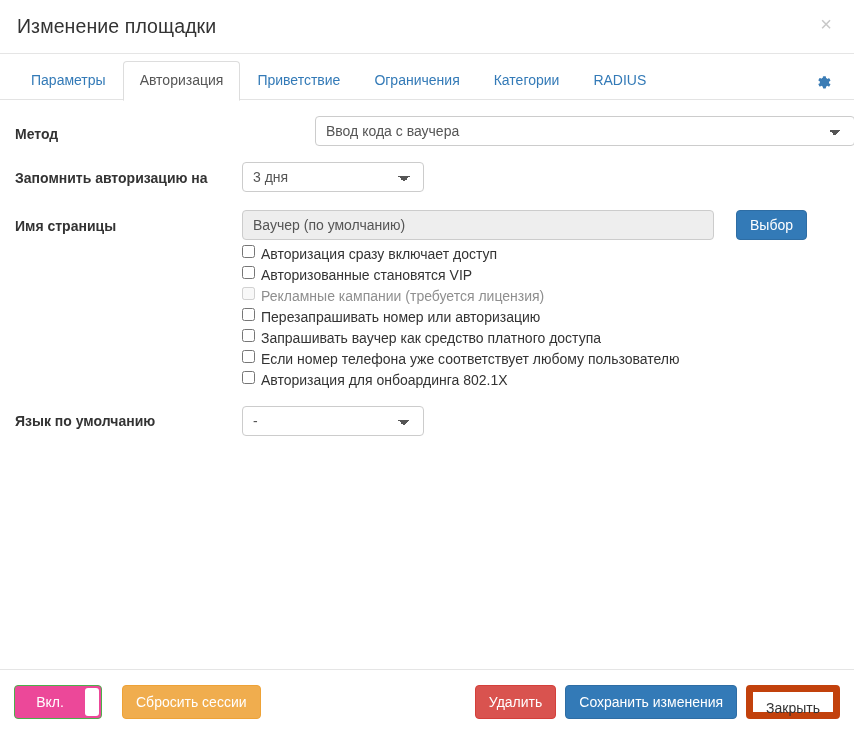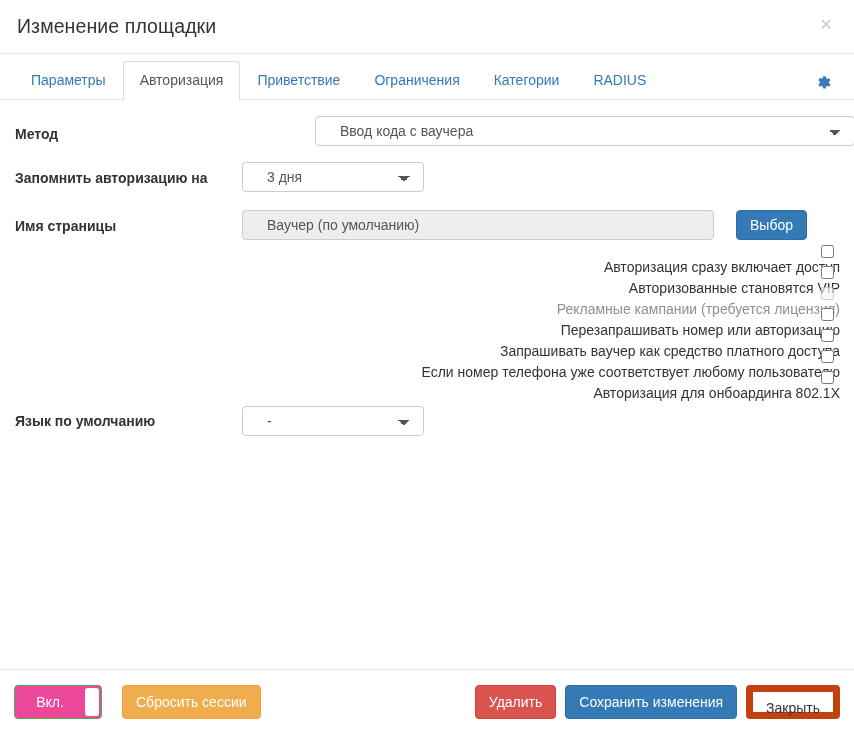--- a/index.html
+++ b/index.html
@@ -144,21 +144,21 @@
     display: flex;
     align-items: flex-start;
   }
 
   select.form-control,
   input.form-control {
     font-family: "Liberation Sans", sans-serif;
     font-size: 14px;
     color: #555555;
     height: 30px;
-    padding: 5px 24px;
+    padding: 5px 10px;
     border: 1px solid #cccccc;
     border-radius: 4px;
     background: #ffffff;
     line-height: 18px;
   }
   select.form-control {
     -webkit-appearance: none;
     -moz-appearance: none;
     appearance: none;
     background-image:
@@ -206,24 +206,23 @@
     line-height: 16px;
   }
 
   
   .checks {
     margin-top: 5px;
     padding-left: 228px;
   }
   .check-item {
     display: flex;
-    align-items: flex-end;
+    align-items: flex-start;
     height: 20px;
     margin: 0 0 1px 0;
-    flex-direction: column;
   }
   .check-item input[type=checkbox] {
     width: 13px;
     height: 13px;
     margin: 0 6px 0 0;
     flex: 0 0 13px;
     cursor: pointer;
   }
   .check-item input[type=checkbox]:disabled { cursor: not-allowed; }
   .check-item label {

